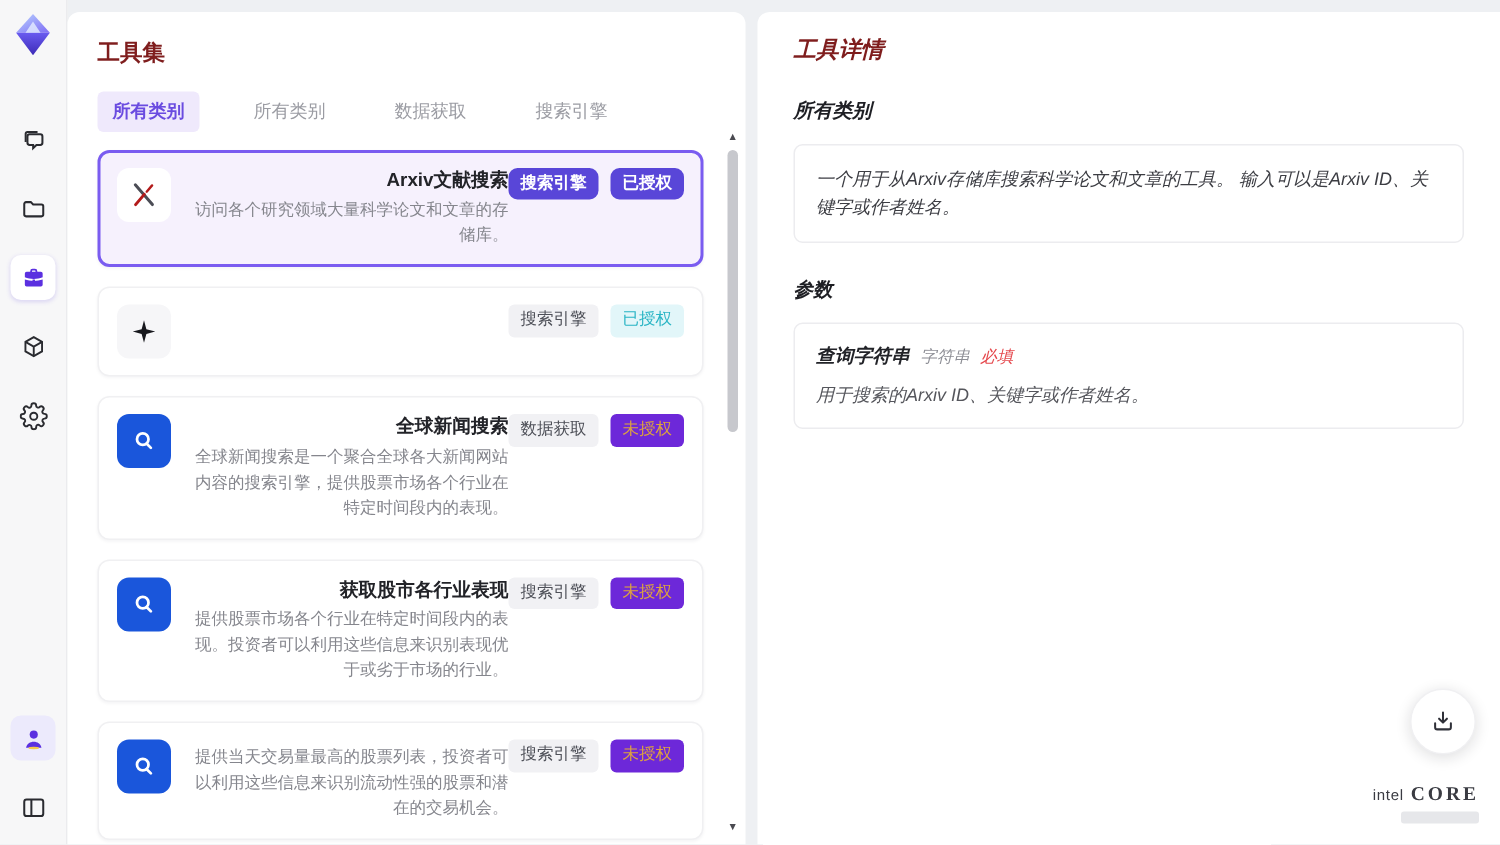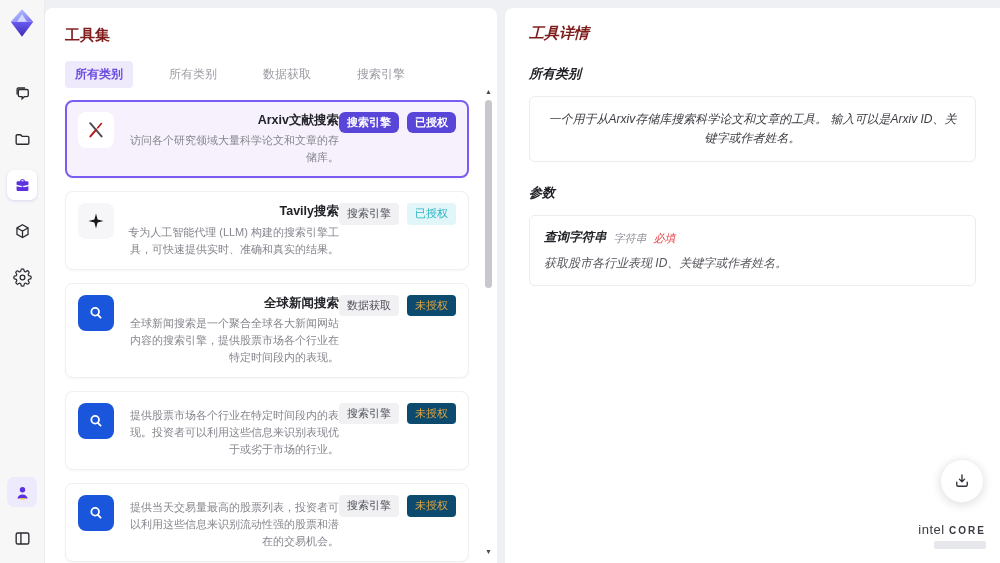--- a/index.html
+++ b/index.html
@@ -65,57 +65,57 @@
   .tool-name { font-size: 12.5px; font-weight: bold; color: #222328; line-height: 1.3; }
   .tool-desc { font-size: 11px; color: #85868d; line-height: 1.55; margin-top: 4px; }
   .tool-badges { margin-left: auto; display: flex; gap: 8px; align-items: flex-start; }
   .badge {
     font-size: 11px; padding: 3px 8px; border-radius: 4px; white-space: nowrap;
     line-height: 1.4;
   }
   .badge.cat { background: #f1f1f4; color: #4e5058; }
   .badge.solid { background: #5946d8; color: #ffffff; border-radius: 6px; font-weight: bold; }
   .badge.authorized { background: #e2f6f9; color: #2ab5c5; }
-  .badge.unauthorized { background: #0c4a6e; color: #dda33e; }
+  .badge.unauthorized { background: #6d28d9; color: #dda33e; }
   
   .scrollbar { position: absolute; right: 4px; top: 80px; bottom: 8px; width: 9px; }
   .scroll-arrow { position: absolute; left: 0; width: 9px; text-align: center;
     font-size: 7px; color: #4a4a50; line-height: 7px; }
   .scroll-arrow.up { top: 0; }
   .scroll-arrow.down { bottom: 0; }
   .scroll-thumb {
     position: absolute; top: 12px; left: 1px; width: 7px; height: 188px;
     background: #c7c8cd; border-radius: 4px; cursor: grab;
   }
   
   .section-head { font-size: 13px; font-weight: bold; color: #1e1f24; margin-top: 22px; }
   .detail-card {
     border: 1px solid #ececef; border-radius: 6px; background: #fff;
     padding: 13px 14px; margin-top: 13px;
   }
-  .intro-text { font-size: 12px; color: #3c3d43; line-height: 1.6; text-align: center; }
-  .param-head { display: flex; align-items: flex-end; gap: 7px; }
+  .intro-text { font-size: 12px; color: #3c3d43; line-height: 1.6; }
+  .param-head { display: flex; align-items: center; gap: 7px; }
   .param-name { font-size: 12.5px; font-weight: bold; color: #222328; }
   .param-type { font-size: 11px; color: #8d8e95; }
   .param-required { font-size: 11px; color: #e5484d; }
   .param-desc { font-size: 12px; color: #55565c; margin-top: 9px; }
   
   .fab {
     position: absolute; right: 16px; bottom: 60px; width: 44px; height: 44px;
     border-radius: 50%; background: #fff; border: 1px solid #f0f0f2;
     box-shadow: 0 2px 10px rgba(20,20,30,.14);
     display: flex; align-items: center; justify-content: center; cursor: pointer;
   }
   .fab svg { width: 18px; height: 18px; }
   .intel {
     position: absolute; right: 14px; bottom: 14px; text-align: right;
     color: #3a3b42; line-height: 1.1;
   }
-  .intel .word { font-size: 13px; letter-spacing: .5px; }
-  .intel .core { font-size: 10px; letter-spacing: 2px; font-weight: bold; }
+  .intel .word { font-size: 10px; letter-spacing: .5px; }
+  .intel .core { font-size: 13px; letter-spacing: 2px; font-weight: bold; font-family: Liberation Serif, serif; }
   .intel .blur-bar {
     margin-top: 3px; margin-left: auto; width: 52px; height: 8px;
     background: #e6e7ea; border-radius: 2px;
   }
 </style>
 </head>
 <body>
 
 <nav class="rail">
   <div class="logo">
@@ -214,24 +214,20 @@
           <span class="badge solid">已授权</span>
         </div>
       </div>
 
       <div class="tool-card">
         <div class="tool-icon">
           <svg viewBox="0 0 24 24">
             <path d="M12 3 L13.9 10.1 L21 12 L13.9 13.9 L12 21 L10.1 13.9 L3 12 L10.1 10.1 Z" fill="#17181d"></path>
           </svg>
         </div>
-        <div class="tool-text">
-          <div class="tool-name">Tavily搜索</div>
-          <div class="tool-desc">专为人工智能代理 (LLM) 构建的搜索引擎工具，可快速提供实时、准确和真实的结果。</div>
-        </div>
         <div class="tool-badges">
           <span class="badge cat">搜索引擎</span>
           <span class="badge authorized">已授权</span>
         </div>
       </div>
 
       <div class="tool-card">
         <div class="tool-icon blue">
           <svg viewBox="0 0 24 24" fill="none" stroke="#ffffff" stroke-width="2.2">
             <circle cx="11" cy="10.5" r="4.6"></circle>
@@ -249,20 +245,21 @@
       </div>
 
       <div class="tool-card">
         <div class="tool-icon blue">
           <svg viewBox="0 0 24 24" fill="none" stroke="#ffffff" stroke-width="2.2">
             <circle cx="11" cy="10.5" r="4.6"></circle>
             <path d="M14.2 14.2 L17.5 17.5" stroke-linecap="round"></path>
           </svg>
         </div>
         <div class="tool-text">
+          <div class="tool-name">获取股市各行业表现</div>
           <div class="tool-desc">提供股票市场各个行业在特定时间段内的表现。投资者可以利用这些信息来识别表现优于或劣于市场的行业。</div>
         </div>
         <div class="tool-badges">
           <span class="badge cat">搜索引擎</span>
           <span class="badge unauthorized">未授权</span>
         </div>
       </div>
 
       <div class="tool-card">
         <div class="tool-icon blue">
@@ -297,21 +294,21 @@
       <div class="intro-text">一个用于从Arxiv存储库搜索科学论文和文章的工具。 输入可以是Arxiv ID、关键字或作者姓名。</div>
     </div>
 
     <h2 class="section-head">参数</h2>
     <div class="detail-card">
       <div class="param-head">
         <span class="param-name">查询字符串</span>
         <span class="param-type">字符串</span>
         <span class="param-required">必填</span>
       </div>
-      <div class="param-desc">获取股市各行业表现 ID、关键字或作者姓名。</div>
+      <div class="param-desc">用于搜索的Arxiv ID、关键字或作者姓名。</div>
     </div>
   </section>
 
 </div>
 
 <div class="fab">
   <svg viewBox="0 0 24 24" fill="none" stroke="#2f3038" stroke-width="1.8">
     <path d="M12 4v8.5M8.5 9.5 12 13l3.5-3.5" stroke-linecap="round" stroke-linejoin="round"></path>
     <path d="M5 13.5V17a2 2 0 0 0 2 2h10a2 2 0 0 0 2-2v-3.5" stroke-linecap="round"></path>
   </svg>

